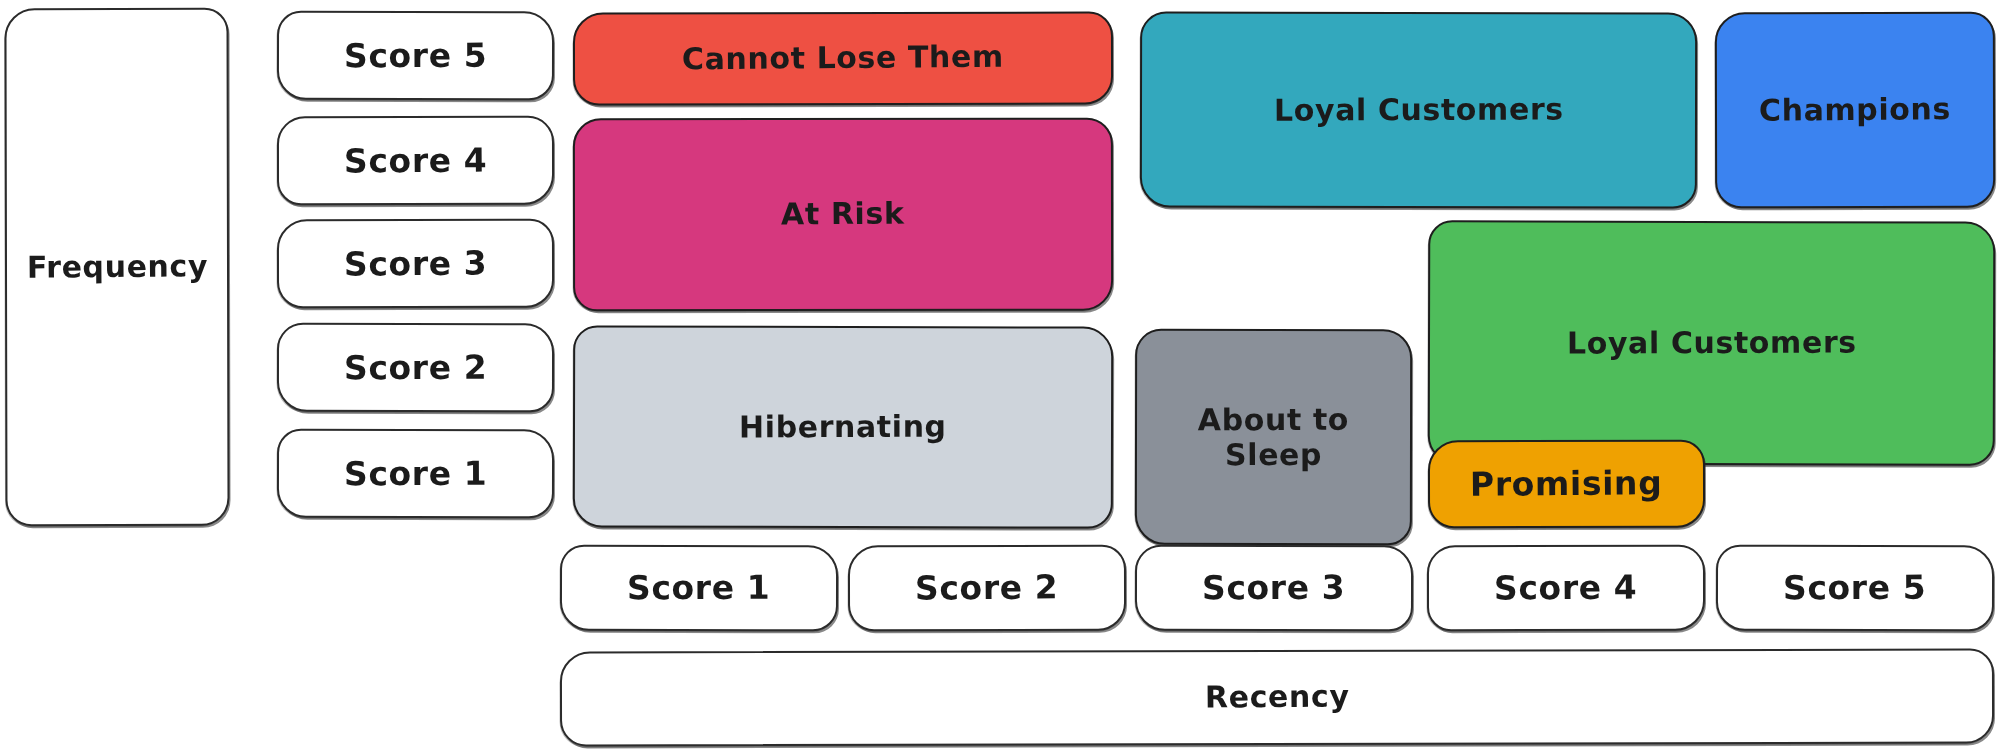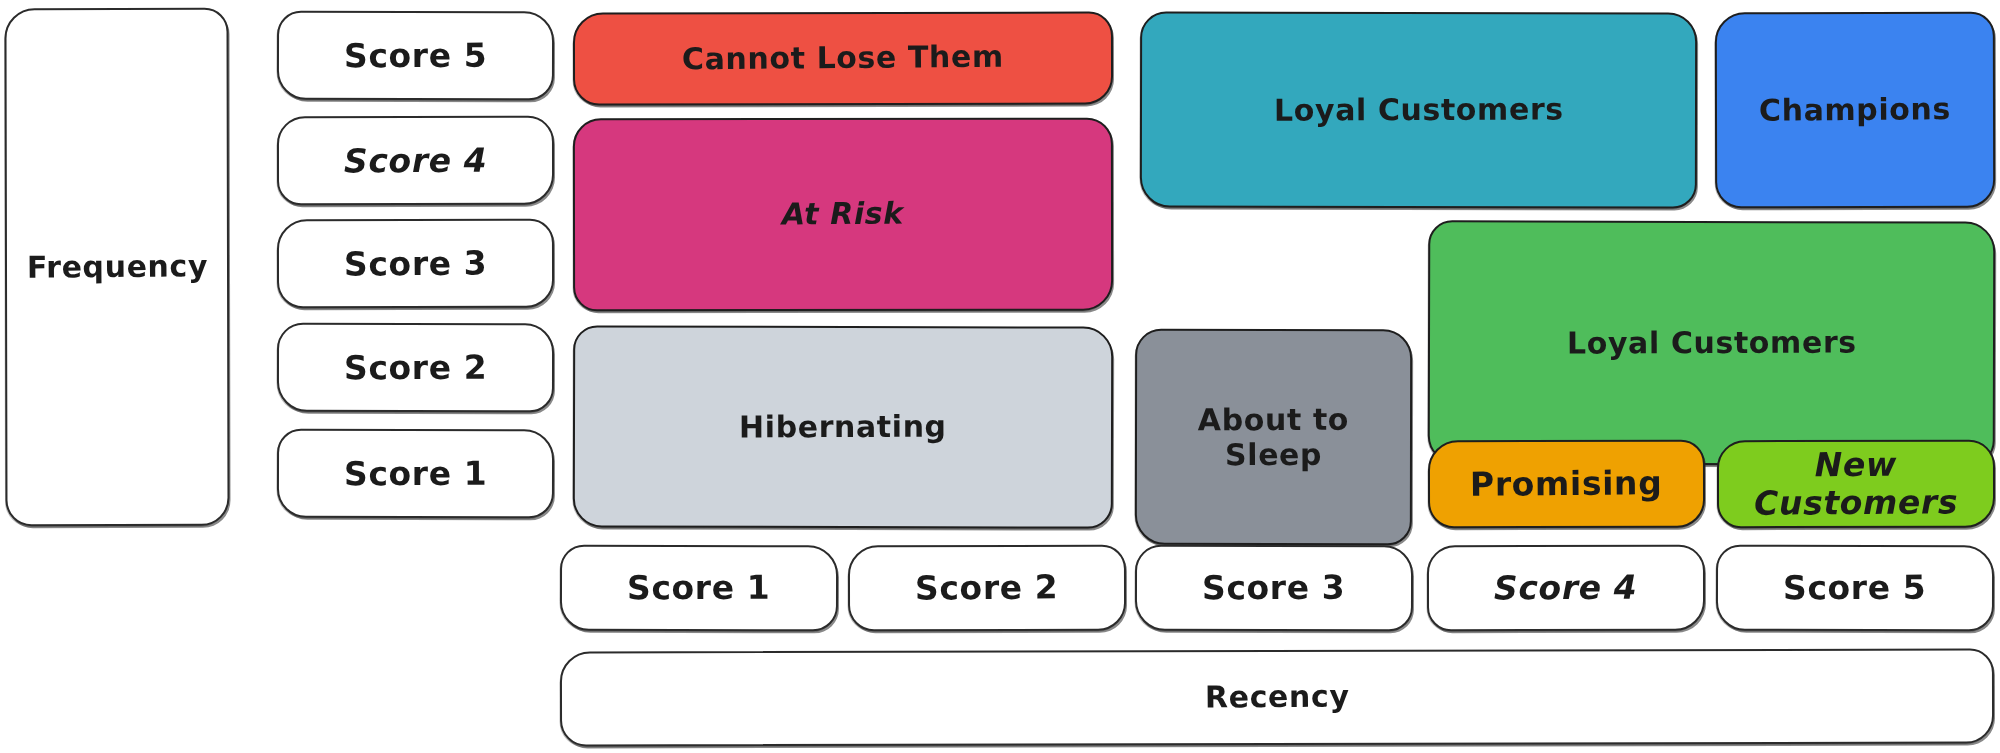--- a/index.html
+++ b/index.html
@@ -51,21 +51,21 @@
     border-color: #2b2b2b;
   }
   
   .filled {
     border-color: #1e1e1e;
   }
 
   
   .j1 { transform: rotate(-0.12deg); border-radius: 30px 24px 28px 26px; }
   .j2 { transform: rotate( 0.14deg); border-radius: 24px 30px 25px 29px; }
-  .j3 { transform: rotate(-0.08deg); border-radius: 28px 26px 30px 24px; font-style: italic; }
+  .j3 { transform: rotate(-0.08deg); border-radius: 28px 26px 30px 24px; }
   .j4 { transform: rotate( 0.10deg); border-radius: 26px 29px 24px 30px; }
 
   .f-big   { font-size: 30px; }
   .f-mid   { font-size: 33px; }
 </style>
 </head>
 <body>
 
 <div id="canvas">
 
@@ -115,23 +115,20 @@
   </div>
 
   <div class="box filled j4 f-big" style="left:1135px; top:329px; width:277px; height:216px; background:#8a9099;">
     <span class="lbl">About to Sleep</span>
   </div>
 
   <div class="box filled j1 f-mid" style="left:1428px; top:440px; width:277px; height:88px; background:#efa101;">
     <span class="lbl">Promising</span>
   </div>
 
-  <div class="box filled j3 f-mid" style="left:1717px; top:440px; width:278px; height:88px; background:#7ecc1e;">
-    <span class="lbl">New Customers</span>
-  </div>
 
   <div class="box outline j2 f-mid" style="left:560px; top:545px; width:278px; height:86px;">
     <span class="lbl">Score 1</span>
   </div>
   <div class="box outline j1 f-mid" style="left:848px; top:545px; width:278px; height:86px;">
     <span class="lbl">Score 2</span>
   </div>
   <div class="box outline j4 f-mid" style="left:1135px; top:545px; width:278px; height:86px;">
     <span class="lbl">Score 3</span>
   </div>

